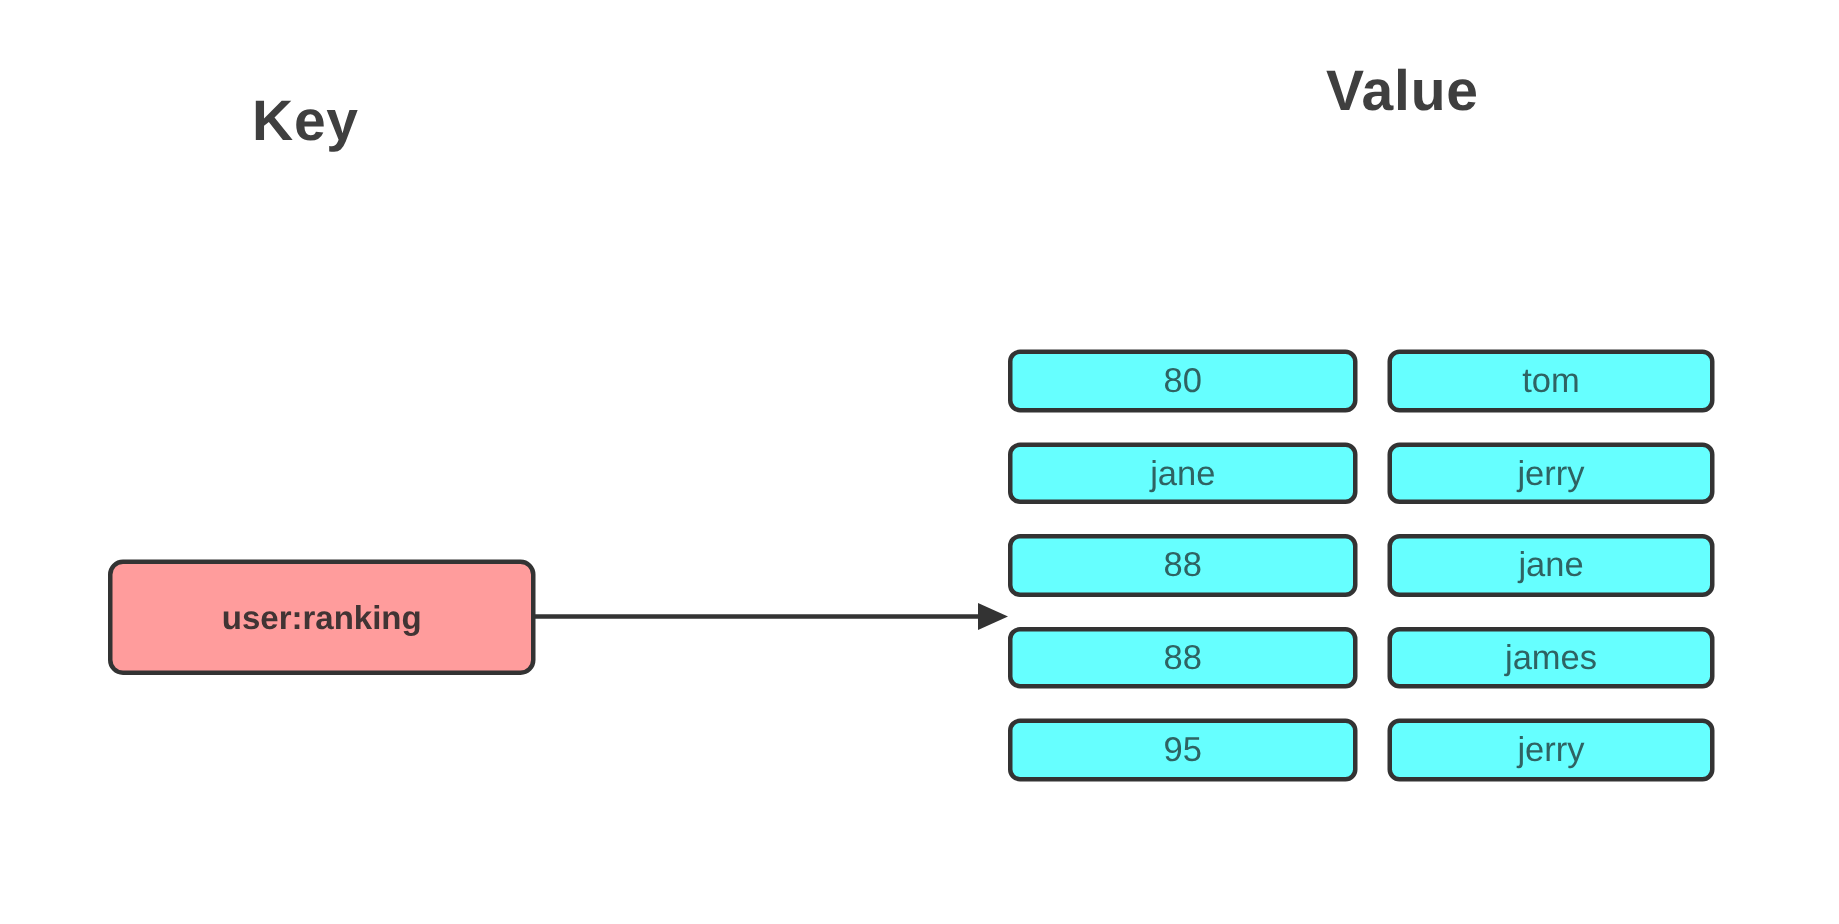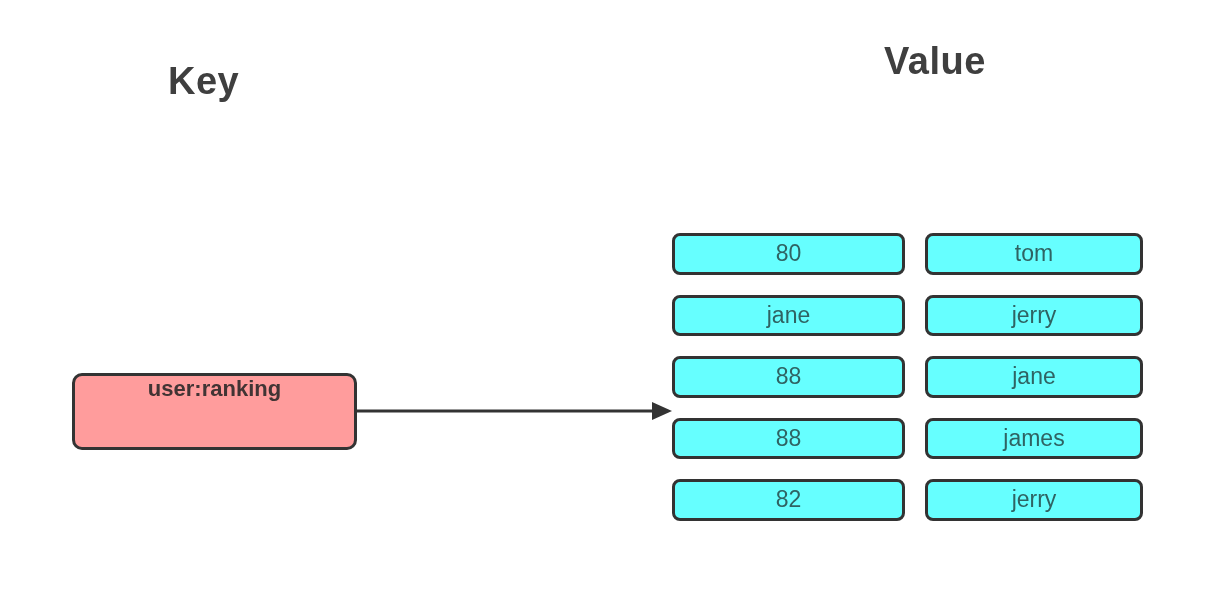--- a/index.html
+++ b/index.html
@@ -30,21 +30,21 @@
     position: absolute;
     left: 72px;
     top: 373px;
     width: 285px;
     height: 77px;
     box-sizing: border-box;
     background: var(--key-box-fill, #ff9c9c);
     border: 3px solid var(--border, #333333);
     border-radius: 10px;
     display: flex;
-    align-items: flex-start;
+    align-items: center;
     justify-content: center;
   }
   .key-box span {
     font-size: 22px;
     font-weight: bold;
     color: var(--key-box-text, #413434);
   }
 
   .arrow {
     position: absolute;
@@ -95,17 +95,17 @@
 
   <div class="value-table">
     <div class="cell">80</div>
     <div class="cell">tom</div>
     <div class="cell">jane</div>
     <div class="cell">jerry</div>
     <div class="cell">88</div>
     <div class="cell">jane</div>
     <div class="cell">88</div>
     <div class="cell">james</div>
-    <div class="cell">82</div>
+    <div class="cell">95</div>
     <div class="cell">jerry</div>
   </div>
 
 </div>
 
 </body></html>

